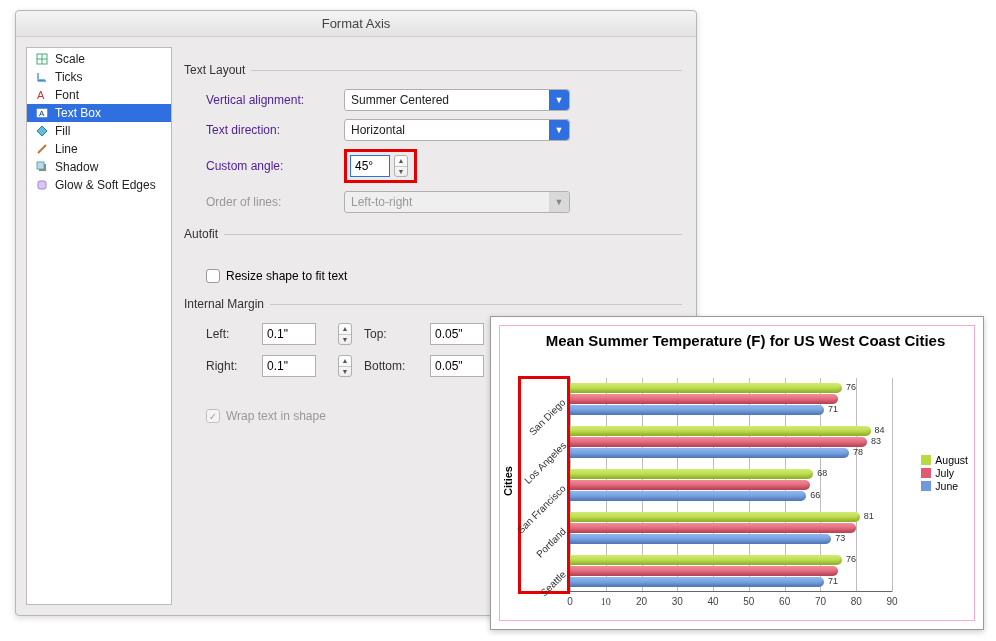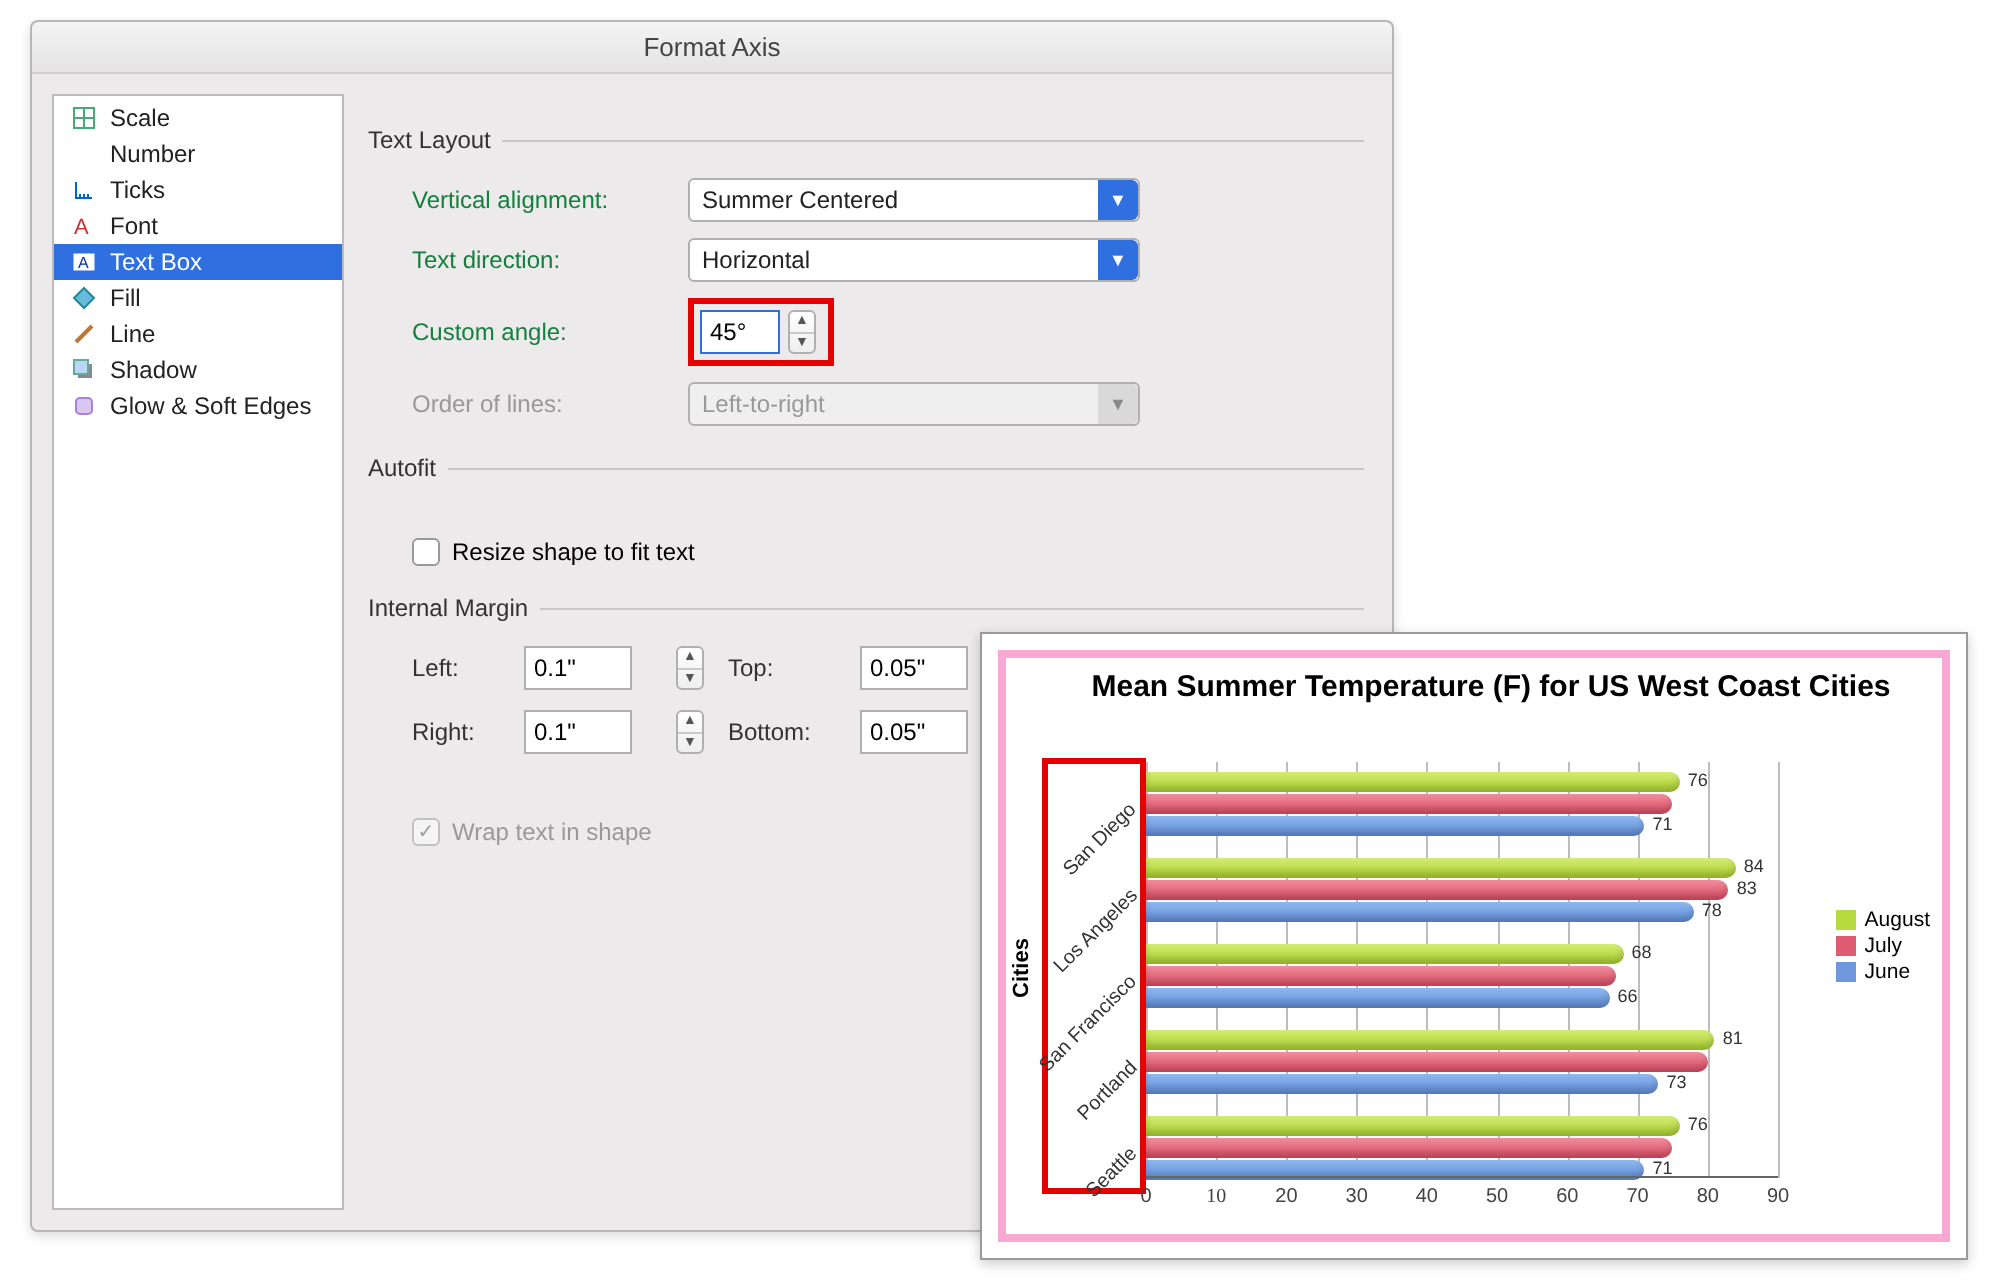--- a/index.html
+++ b/index.html
@@ -69,21 +69,21 @@
   .section-row {
     display:flex; align-items:center; gap:6px;
     margin: 10px 0 8px 0;
   }
   .section-title { font-size:12px; color:#333; white-space:nowrap; }
   .section-line { flex:1; height:1px; background:#c8c8c8; margin-top:1px; }
   .field-row {
     display:flex; align-items:center; gap:8px;
     padding: 4px 0 4px 22px;
   }
-  .field-label { width:130px; color:#15803d; }
+  .field-label { width:130px; color:#4c1d95; }
   .field-label.disabled { color:#999; }
   .select {
     display:flex; align-items:center;
     background: #fff;
     border:1px solid #b0b0b0;
     border-radius:3px;
     height:22px;
     padding:0 0 0 6px;
     font-size:12px;
     color:#222;
@@ -133,21 +133,21 @@
   .chart-panel{
     position:absolute;
     left:490px; top:316px;
     width:494px; height:314px;
     background:#fff;
     border:1px solid #9a9a9a;
     box-shadow:0 2px 6px rgba(0,0,0,0.2);
   }
   .chart-inner{
     position:absolute; left:8px; top:8px; right:8px; bottom:8px;
-    border:4px solid #f9a8d4;
+    border:1px solid #f9a8d4;
     padding-left:17px;
   }
   .chart-title{
     text-align:center; font-weight:bold; font-size:15px;
     padding:6px 10px 2px 10px; line-height:1.2;
   }
   .plot{
     position:absolute; left:70px; right:82px; top:52px; bottom:28px;
   }
   .plot-frame{position:absolute; inset:0; }
@@ -206,24 +206,20 @@
     <div class="sidebar">
       <div class="side-item">
         <span class="side-icon">
             <svg width="12" height="12">
               <rect x="1" y="1" width="10" height="10" fill="none" stroke="#4a7" stroke-width="1"></rect>
               <line x1="1" y1="6" x2="11" y2="6" stroke="#4a7"></line>
               <line x1="6" y1="1" x2="6" y2="11" stroke="#4a7"></line>
             </svg>
           </span>
         <span>Scale</span>
-      </div>
-      <div class="side-item">
-        <span class="side-icon"></span>
-        <span>Number</span>
       </div>
       <div class="side-item">
         <span class="side-icon">
             <svg width="12" height="12">
               <path d="M2 2 L2 10 L10 10" stroke="#06c" fill="none"></path>
               <line x1="4" y1="10" x2="4" y2="8" stroke="#06c"></line>
               <line x1="6" y1="10" x2="6" y2="8" stroke="#06c"></line>
               <line x1="8" y1="10" x2="8" y2="8" stroke="#06c"></line>
             </svg>
           </span>

